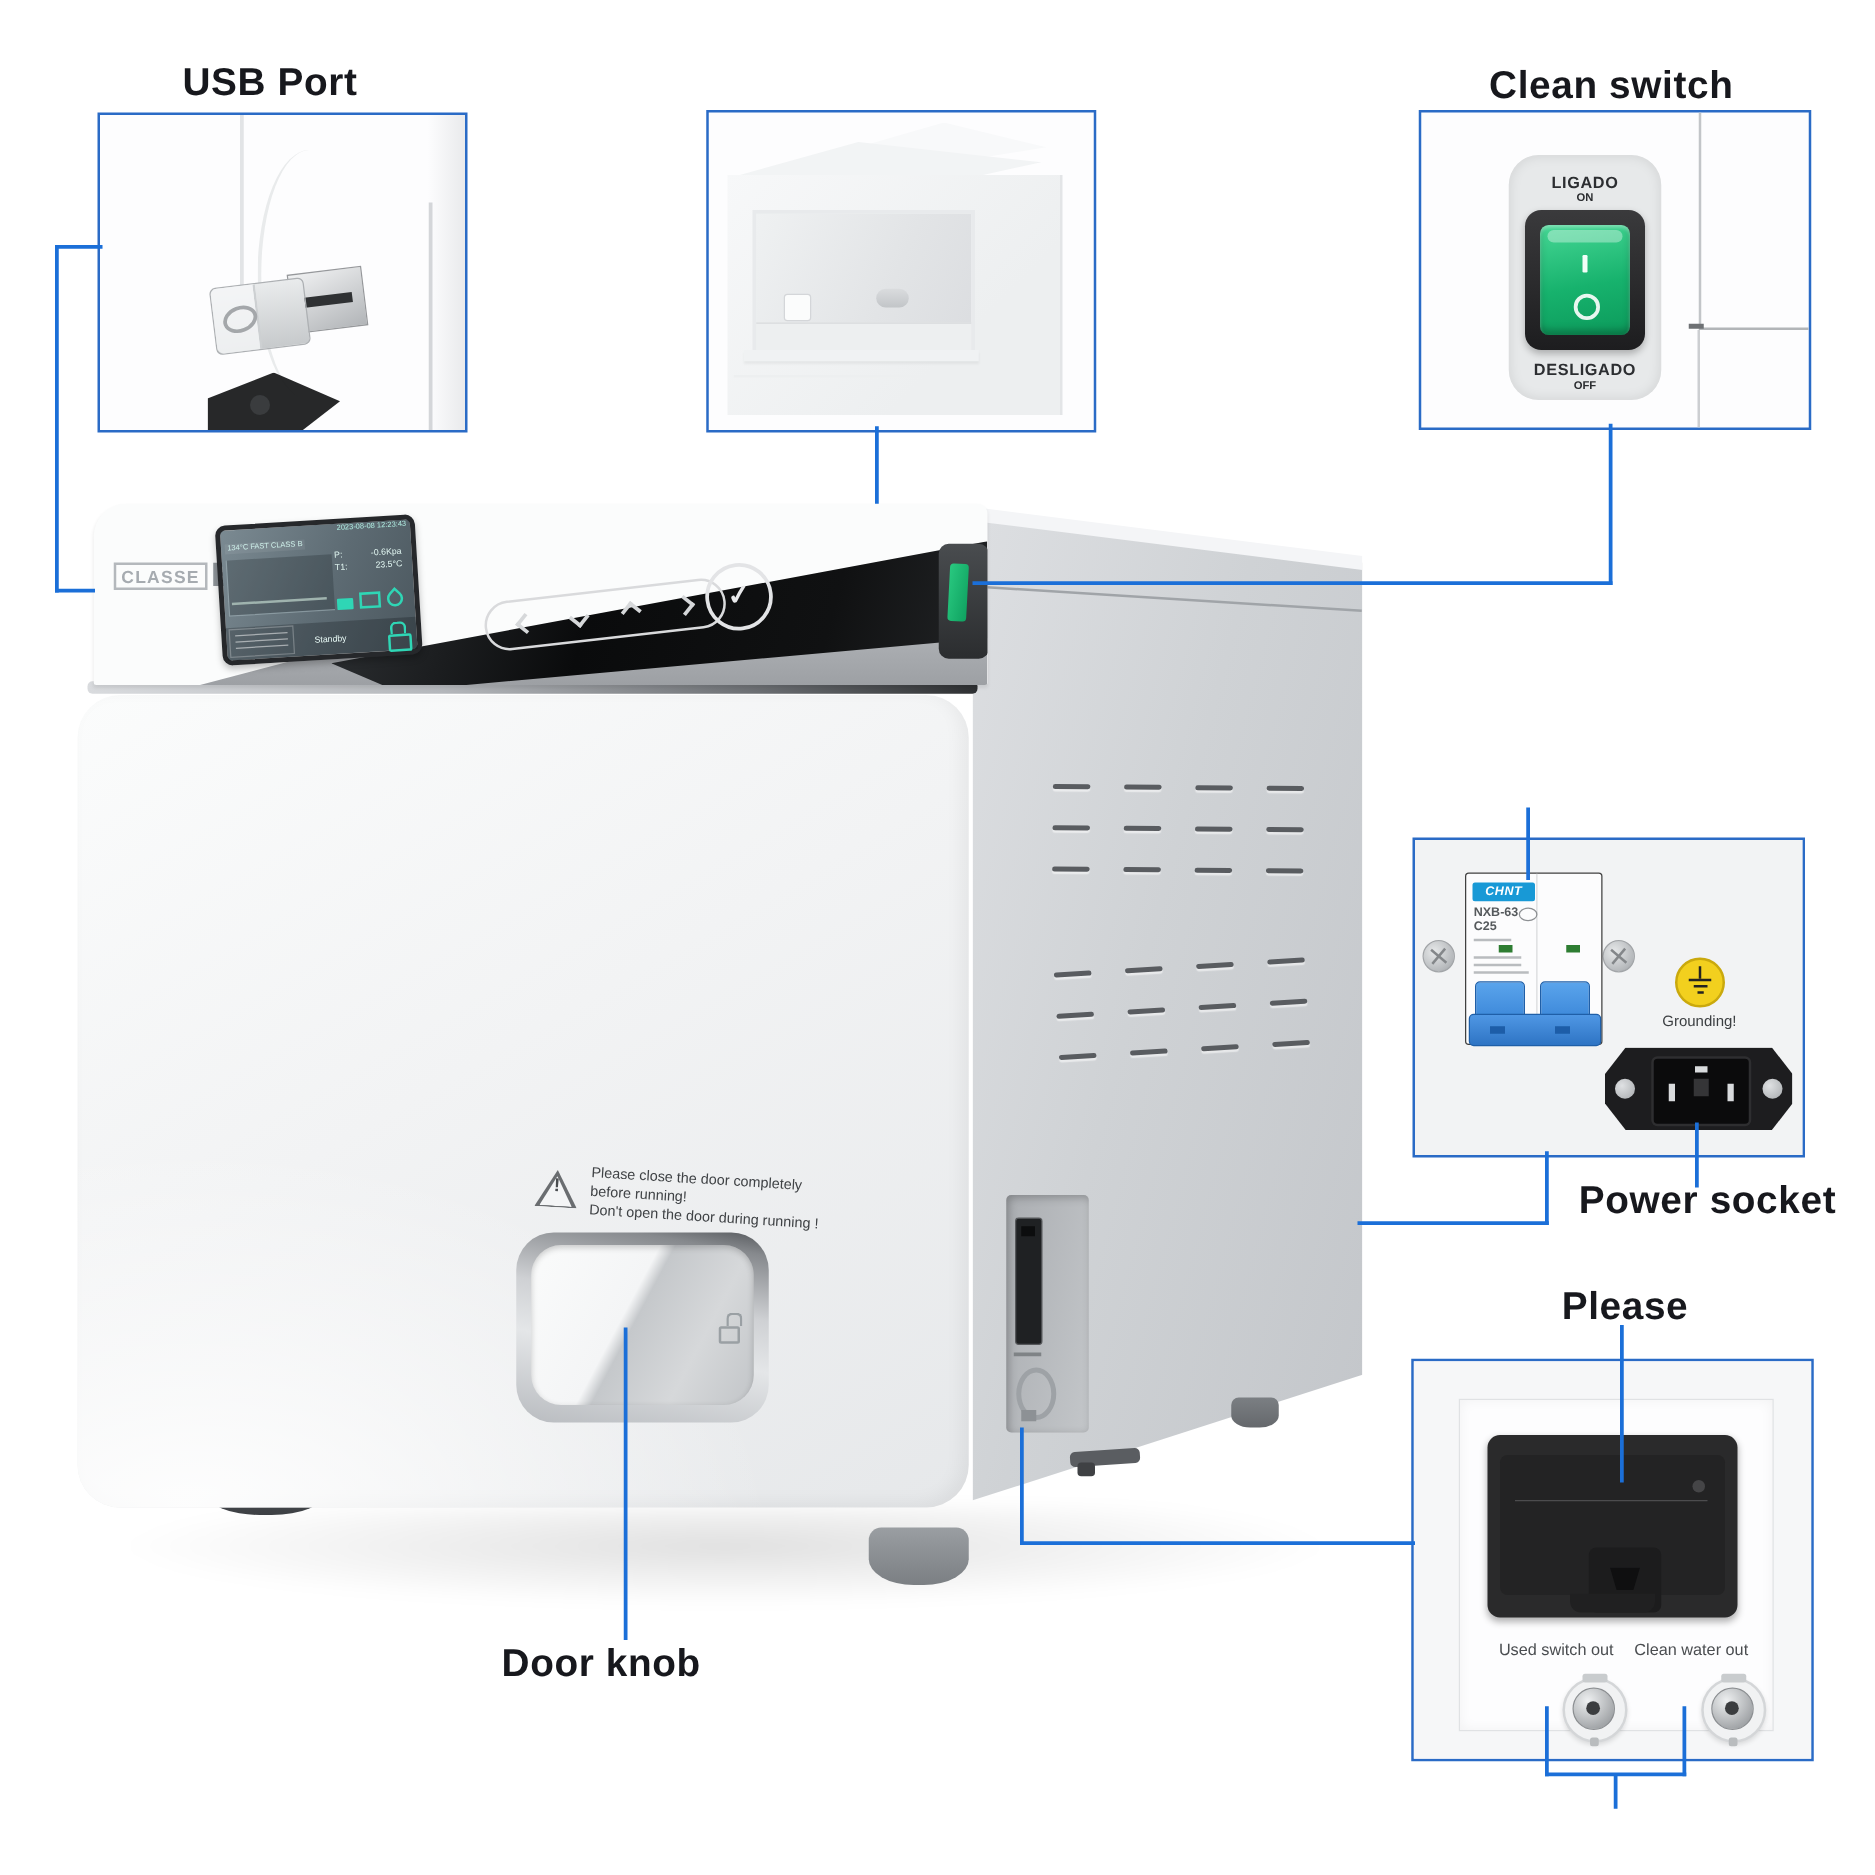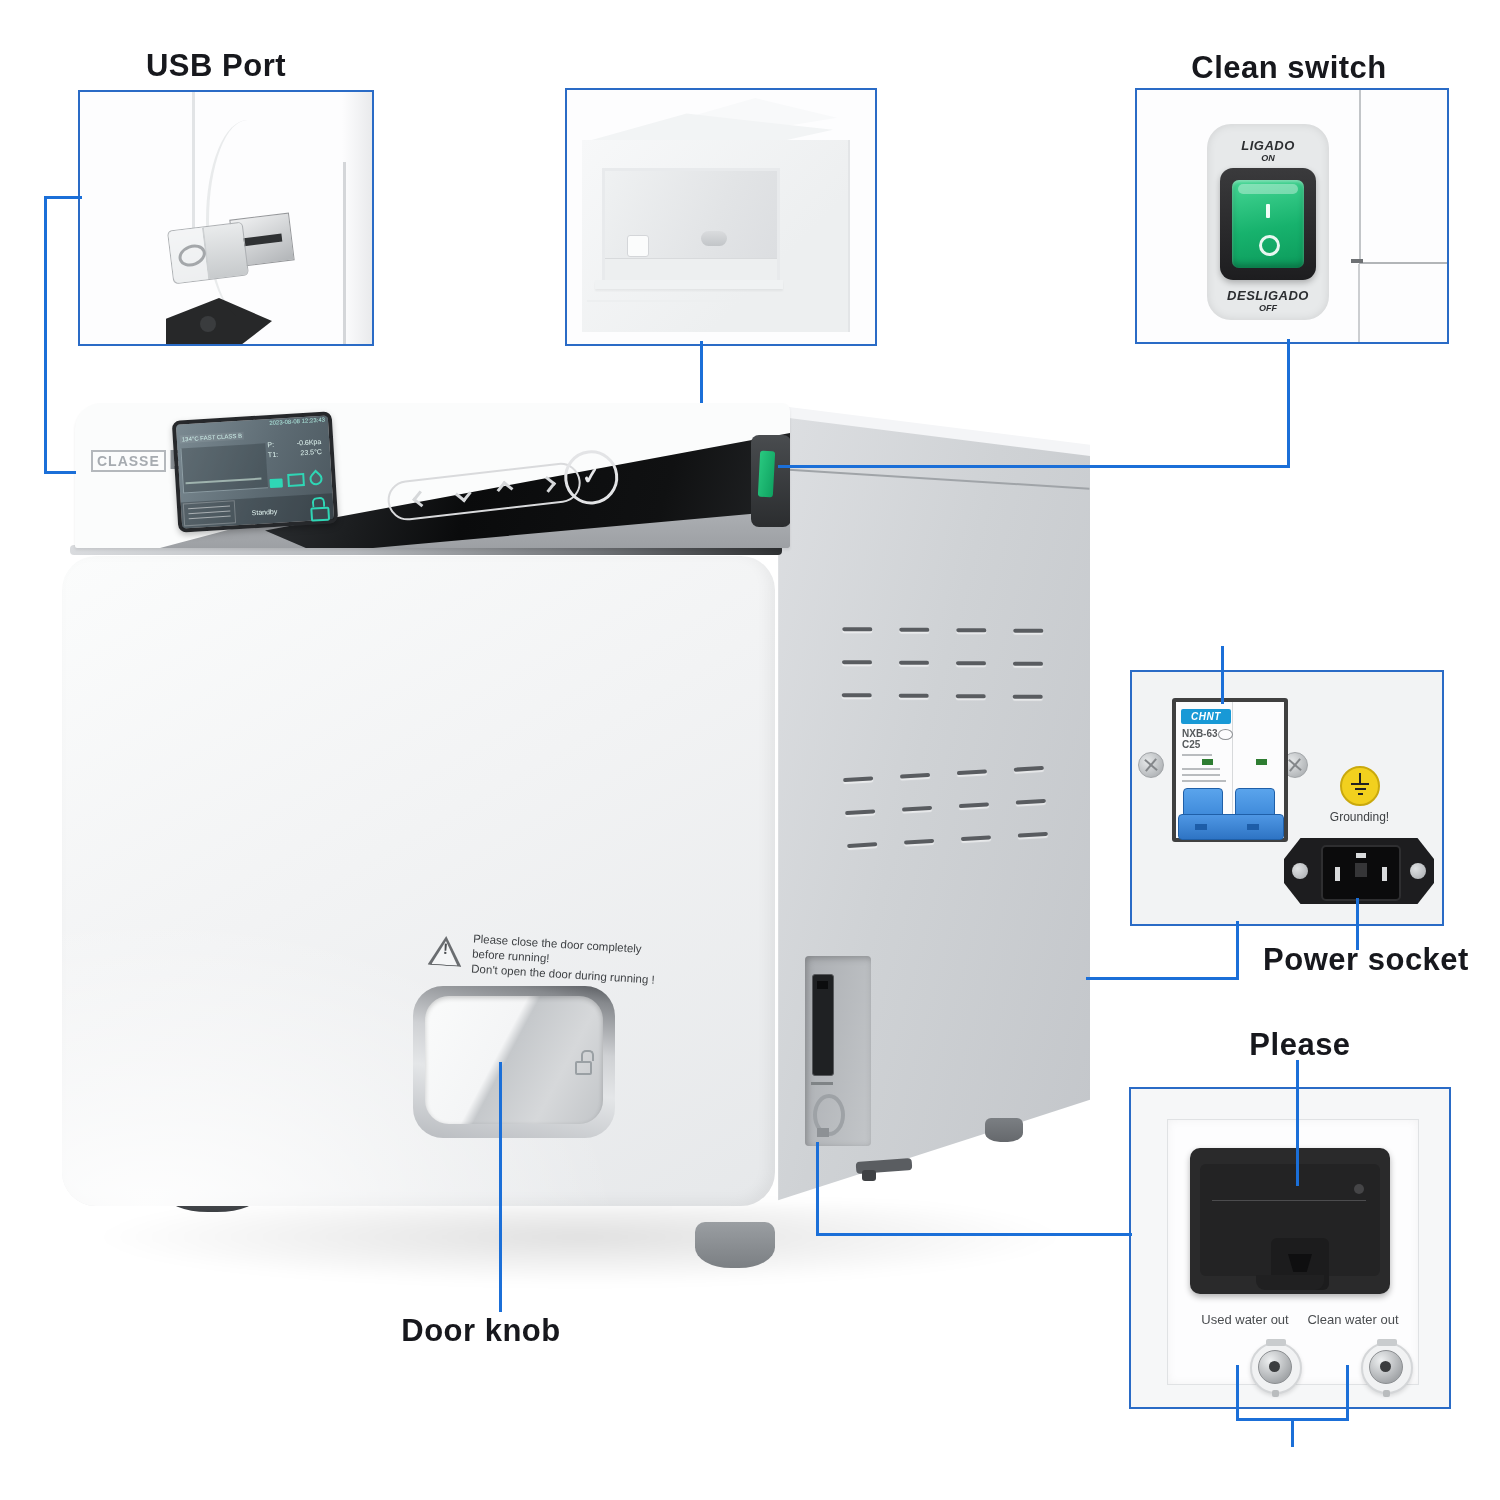--- a/index.html
+++ b/index.html
@@ -65,21 +65,21 @@
   .tank-flap{position:absolute;left:22px;top:20px;width:244px;height:44px;background:#f2f4f5;clip-path:polygon(0 70%,40% 8%,100% 45%,55% 100%);box-shadow:inset 0 -4px 6px rgba(0,0,0,.04);}
   .tank-window{position:absolute;left:35px;top:78px;width:172px;height:110px;border:3px solid #e8eaec;background:linear-gradient(115deg,#eff1f2,#e2e4e6 60%,#dbdde0);}
   .tank-shelf{position:absolute;left:0;bottom:0;width:100%;height:22px;background:#edeff0;border-top:1px solid #d8dadc;}
   .tank-knob{position:absolute;left:22px;top:64px;width:20px;height:20px;background:#fbfcfc;border:1px solid #d4d6d9;border-radius:3px;}
   .tank-cyl{position:absolute;left:96px;top:60px;width:26px;height:15px;background:linear-gradient(#dadcde,#c2c5c8);border-radius:8px;}
   .tank-lip{position:absolute;left:28px;top:190px;width:188px;height:9px;background:#f0f2f3;box-shadow:0 2px 2px rgba(0,0,0,.05);}
   .tank-line{position:absolute;left:20px;top:210px;width:205px;height:2px;background:#edeff0;}
 
   
   .sw-recess{position:absolute;left:70px;top:34px;width:122px;height:196px;background:#e7e9ea;border-radius:24px;box-shadow:inset 0 0 10px rgba(0,0,0,.10);}
-  .sw-word{position:absolute;width:100%;text-align:center;font-weight:700;color:#2c2e31;font-style:italic;}
+  .sw-word{position:absolute;width:100%;text-align:center;font-weight:700;color:#2c2e31;}
   .sw-on-word{top:14px;font-size:13px;letter-spacing:.5px;}
   .sw-on-sub{top:29px;font-size:9px;}
   .sw-off-word{top:164px;font-size:13px;letter-spacing:.5px;}
   .sw-off-sub{top:179px;font-size:9px;}
   .sw-bezel{position:absolute;left:13px;top:44px;width:96px;height:112px;background:linear-gradient(180deg,#3a3a3c,#1d1d1f);border-radius:13px;box-shadow:0 3px 6px rgba(0,0,0,.25);}
   .sw-rocker{position:absolute;left:12px;top:12px;width:72px;height:88px;border-radius:7px;background:linear-gradient(170deg,#46d795 0%,#17b26d 55%,#0c9a5b 100%);box-shadow:inset 0 2px 3px rgba(255,255,255,.35), inset 0 -4px 6px rgba(0,0,0,.25);}
   .sw-hl{position:absolute;left:6px;top:4px;right:6px;height:10px;background:rgba(255,255,255,.35);border-radius:5px;}
   .sw-i{position:absolute;left:50%;top:24px;width:4px;height:14px;margin-left:-2px;background:#f2fef8;border-radius:1px;}
   .sw-o{position:absolute;left:50%;bottom:12px;width:15px;height:15px;margin-left:-9px;border:3px solid rgba(255,255,255,.9);border-radius:50%;font-size:0;}
   .sw-seam-v1{position:absolute;left:222px;top:0;width:2px;height:172px;background:#c2c5c8;}
@@ -87,21 +87,21 @@
   .sw-seam-v2{position:absolute;left:221px;top:174px;width:2px;height:78px;background:#ccced1;}
   .sw-seam-dark{position:absolute;left:214px;top:169px;width:12px;height:4px;background:#6e7174;}
 
   
   .bk-panel{position:absolute;left:0;top:0;width:100%;height:100%;background:#f2f3f4;}
   .screw{position:absolute;width:24px;height:24px;border-radius:50%;background:radial-gradient(circle at 35% 35%,#e7e9ea,#b6b9bc 70%,#9a9da0);border:1px solid #a2a5a8;}
   .screw::before,.screw::after{content:"";position:absolute;left:50%;top:50%;width:16px;height:2px;background:#84878a;transform:translate(-50%,-50%) rotate(40deg);}
   .screw::after{transform:translate(-50%,-50%) rotate(-50deg);}
   .bk-screw1{left:6px;top:80px;}
   .bk-screw2{left:150px;top:80px;}
-  .bk-unit{position:absolute;left:40px;top:26px;width:108px;height:136px;background:#fcfcfd;border:4px solid #404040;border-radius:3px;}
+  .bk-unit{position:absolute;left:40px;top:26px;width:108px;height:136px;background:#fcfcfd;border:1px solid #404040;border-radius:3px;}
   .bk-divider{position:absolute;left:52%;top:0;width:1px;height:100%;background:#d7d9db;}
   .bk-band{position:absolute;left:5px;top:7px;width:50px;height:15px;background:#1899d6;border-radius:2px;color:#ffffff;font-size:10px;font-weight:700;font-style:italic;text-align:center;line-height:15px;letter-spacing:.5px;}
   .bk-model{position:absolute;left:6px;top:26px;font-size:10px;font-weight:700;color:#55595c;}
   .bk-rating{position:absolute;left:6px;top:37px;font-size:10px;font-weight:700;color:#55595c;}
   .bk-ccc{position:absolute;left:42px;top:27px;width:13px;height:9px;border:1px solid #8d9093;border-radius:50%;}
   .bk-dot{position:absolute;width:11px;height:6px;background:#2e7d32;}
   .bk-dot1{left:26px;top:57px;}
   .bk-dot2{left:80px;top:57px;}
   .bk-fine{position:absolute;left:6px;width:38px;height:2px;background:#b9bcbf;}
   .bk-lever-wrap{position:absolute;left:5px;top:86px;width:98px;height:50px;}
@@ -500,21 +500,21 @@
       <div class="pr-printer">
         <div class="pr-lid">
           <div class="pr-seam"></div>
           <div class="pr-led"></div>
           <div class="pr-latch">
             <div class="pr-latch-notch"></div>
           </div>
         </div>
         <div class="pr-lip"></div>
       </div>
-      <div class="pr-cap pr-cap-used">Used water out</div>
+      <div class="pr-cap pr-cap-used">Used switch out</div>
       <div class="pr-cap pr-cap-clean">Clean water out</div>
       <div class="outlet out-used">
         <div class="outlet-tab"></div>
         <div class="outlet-ring">
             <div class="outlet-core"></div>
           </div>
         <div class="outlet-pin"></div>
       </div>
       <div class="outlet out-clean">
         <div class="outlet-tab"></div>

